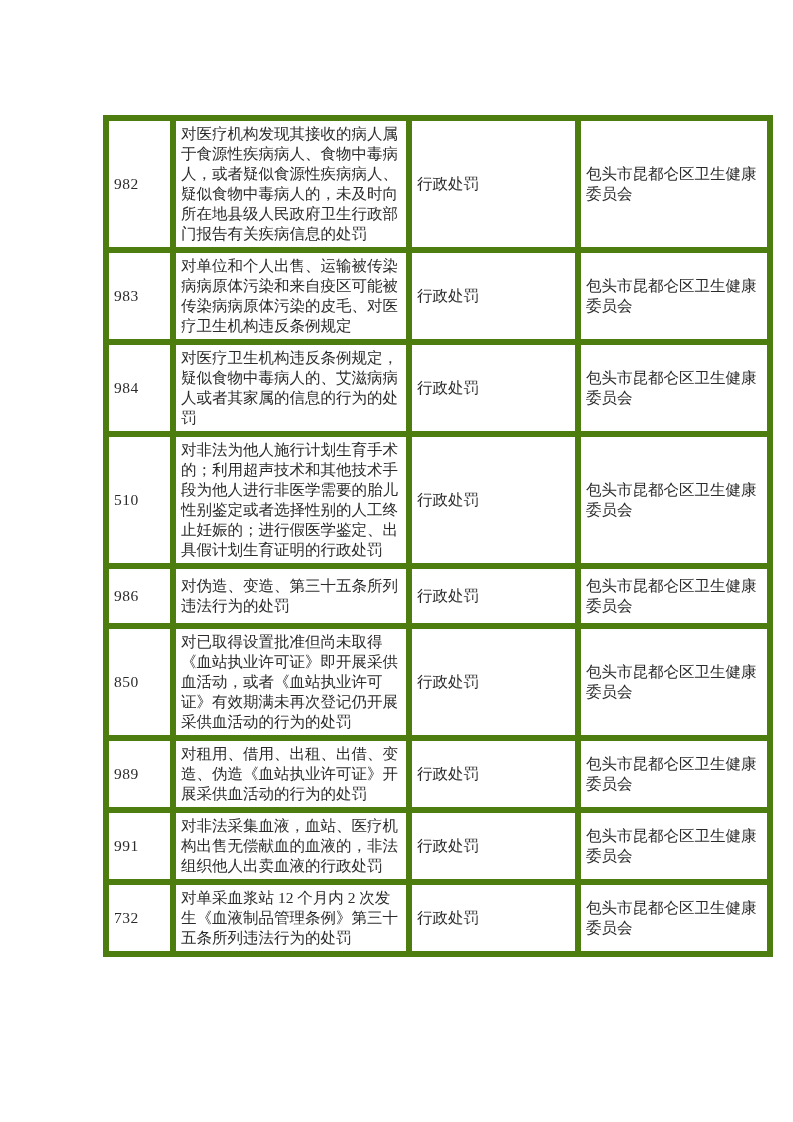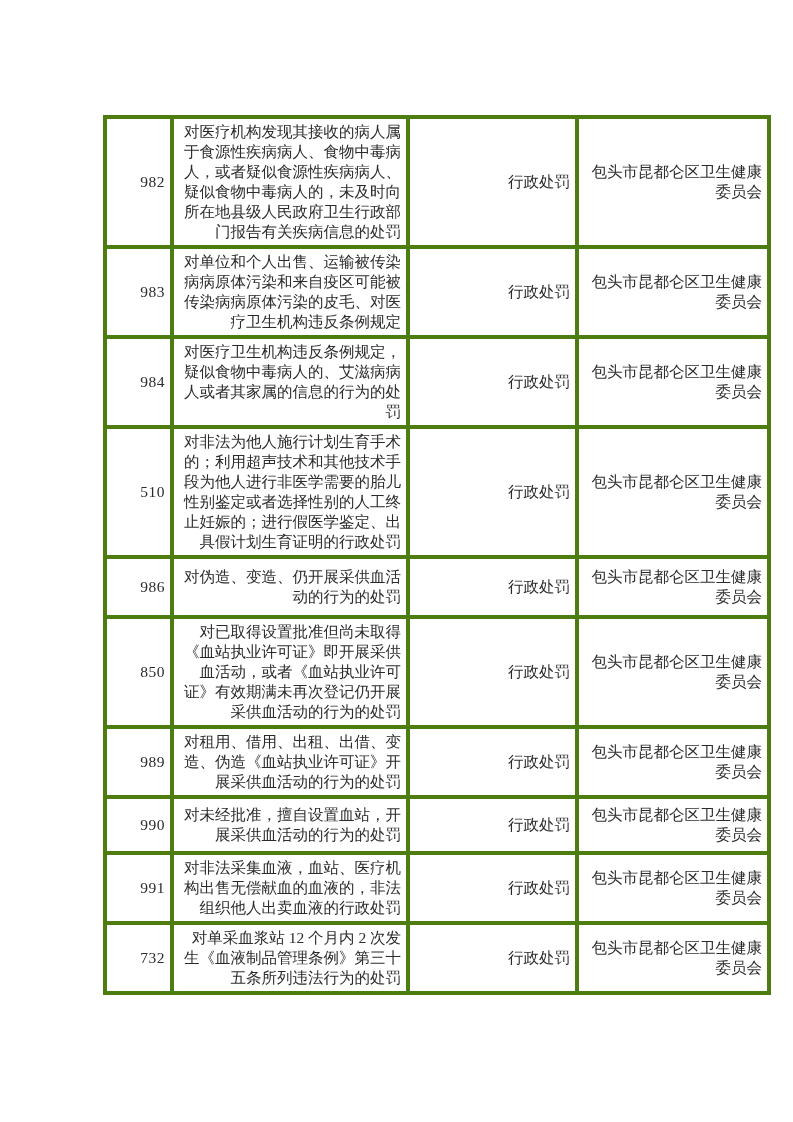--- a/index.html
+++ b/index.html
@@ -21,23 +21,23 @@
   }
   table.penalty-table {
     position: absolute;
     left: 103px;
     top: 115px;
     width: 664px;
     border-collapse: collapse;
     table-layout: fixed;
   }
   table.penalty-table td {
-    border: 4px solid #4d7c0f;
+    border: 6px solid #4d7c0f;
     vertical-align: middle;
-    text-align: right;
+    text-align: left;
     font-size: 15.5px;
     line-height: 20px;
     padding: 3px 5px;
     word-break: normal;
     overflow-wrap: break-word;
   }
   td.cell-no {
     font-size: 15px;
     letter-spacing: 0.5px;
   }
@@ -91,39 +91,33 @@
           <td class="cell-auth">包头市昆都仑区卫生健康委员会</td>
         </tr>
         <tr class="r3">
           <td class="cell-no">510</td>
           <td class="cell-desc">对非法为他人施行计划生育手术的；利用超声技术和其他技术手段为他人进行非医学需要的胎儿性别鉴定或者选择性别的人工终止妊娠的；进行假医学鉴定、出具假计划生育证明的行政处罚</td>
           <td class="cell-type">行政处罚</td>
           <td class="cell-auth">包头市昆都仑区卫生健康委员会</td>
         </tr>
         <tr class="r4">
           <td class="cell-no">986</td>
-          <td class="cell-desc">对伪造、变造、仍开展采供血活动的行为的处罚</td>
+          <td class="cell-desc">对伪造、变造、第三十五条所列违法行为的处罚</td>
           <td class="cell-type">行政处罚</td>
           <td class="cell-auth">包头市昆都仑区卫生健康委员会</td>
         </tr>
         <tr class="r6">
           <td class="cell-no">850</td>
           <td class="cell-desc">对已取得设置批准但尚未取得《血站执业许可证》即开展采供血活动，或者《血站执业许可证》有效期满未再次登记仍开展采供血活动的行为的处罚</td>
           <td class="cell-type">行政处罚</td>
           <td class="cell-auth">包头市昆都仑区卫生健康委员会</td>
         </tr>
         <tr class="r7">
           <td class="cell-no">989</td>
           <td class="cell-desc">对租用、借用、出租、出借、变造、伪造《血站执业许可证》开展采供血活动的行为的处罚</td>
-          <td class="cell-type">行政处罚</td>
-          <td class="cell-auth">包头市昆都仑区卫生健康委员会</td>
-        </tr>
-        <tr class="r8">
-          <td class="cell-no">990</td>
-          <td class="cell-desc">对未经批准，擅自设置血站，开展采供血活动的行为的处罚</td>
           <td class="cell-type">行政处罚</td>
           <td class="cell-auth">包头市昆都仑区卫生健康委员会</td>
         </tr>
         <tr class="r9">
           <td class="cell-no">991</td>
           <td class="cell-desc">对非法采集血液，血站、医疗机构出售无偿献血的血液的，非法组织他人出卖血液的行政处罚</td>
           <td class="cell-type">行政处罚</td>
           <td class="cell-auth">包头市昆都仑区卫生健康委员会</td>
         </tr>
         <tr class="r10">

